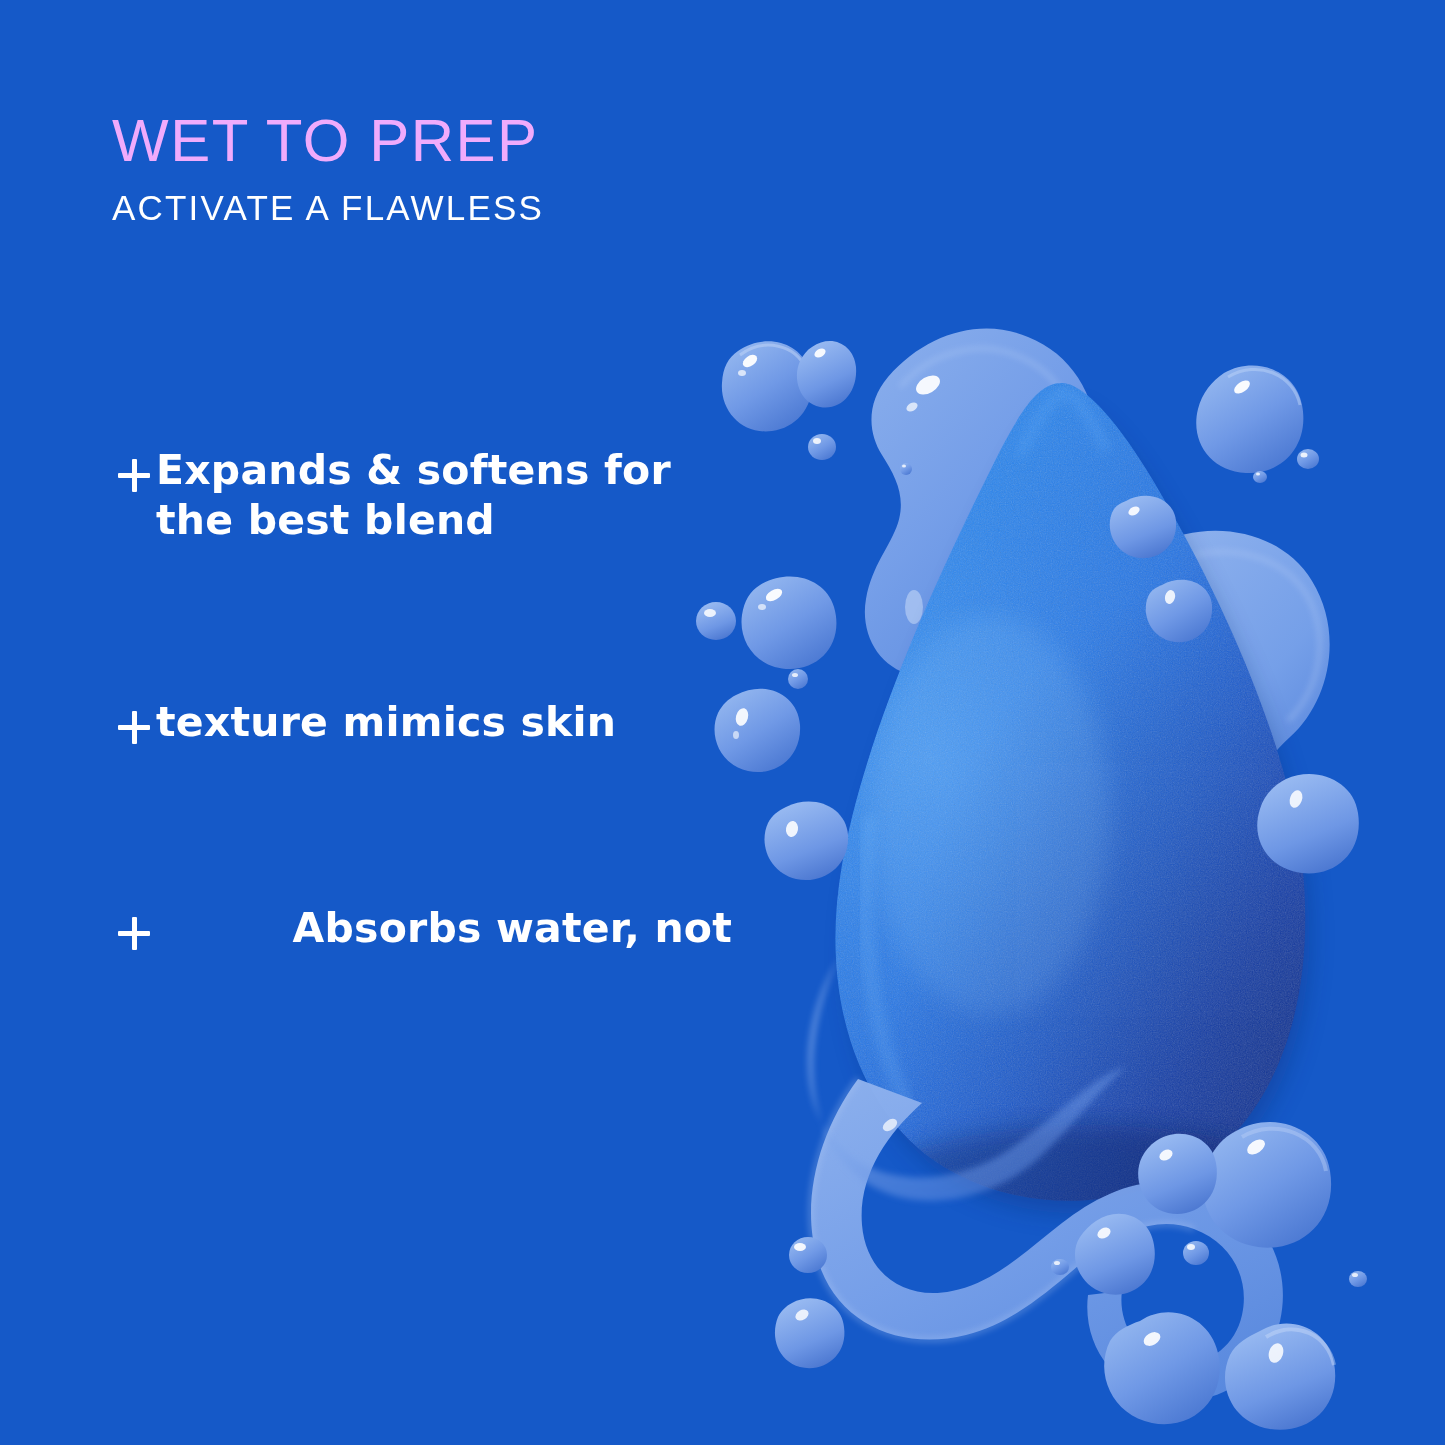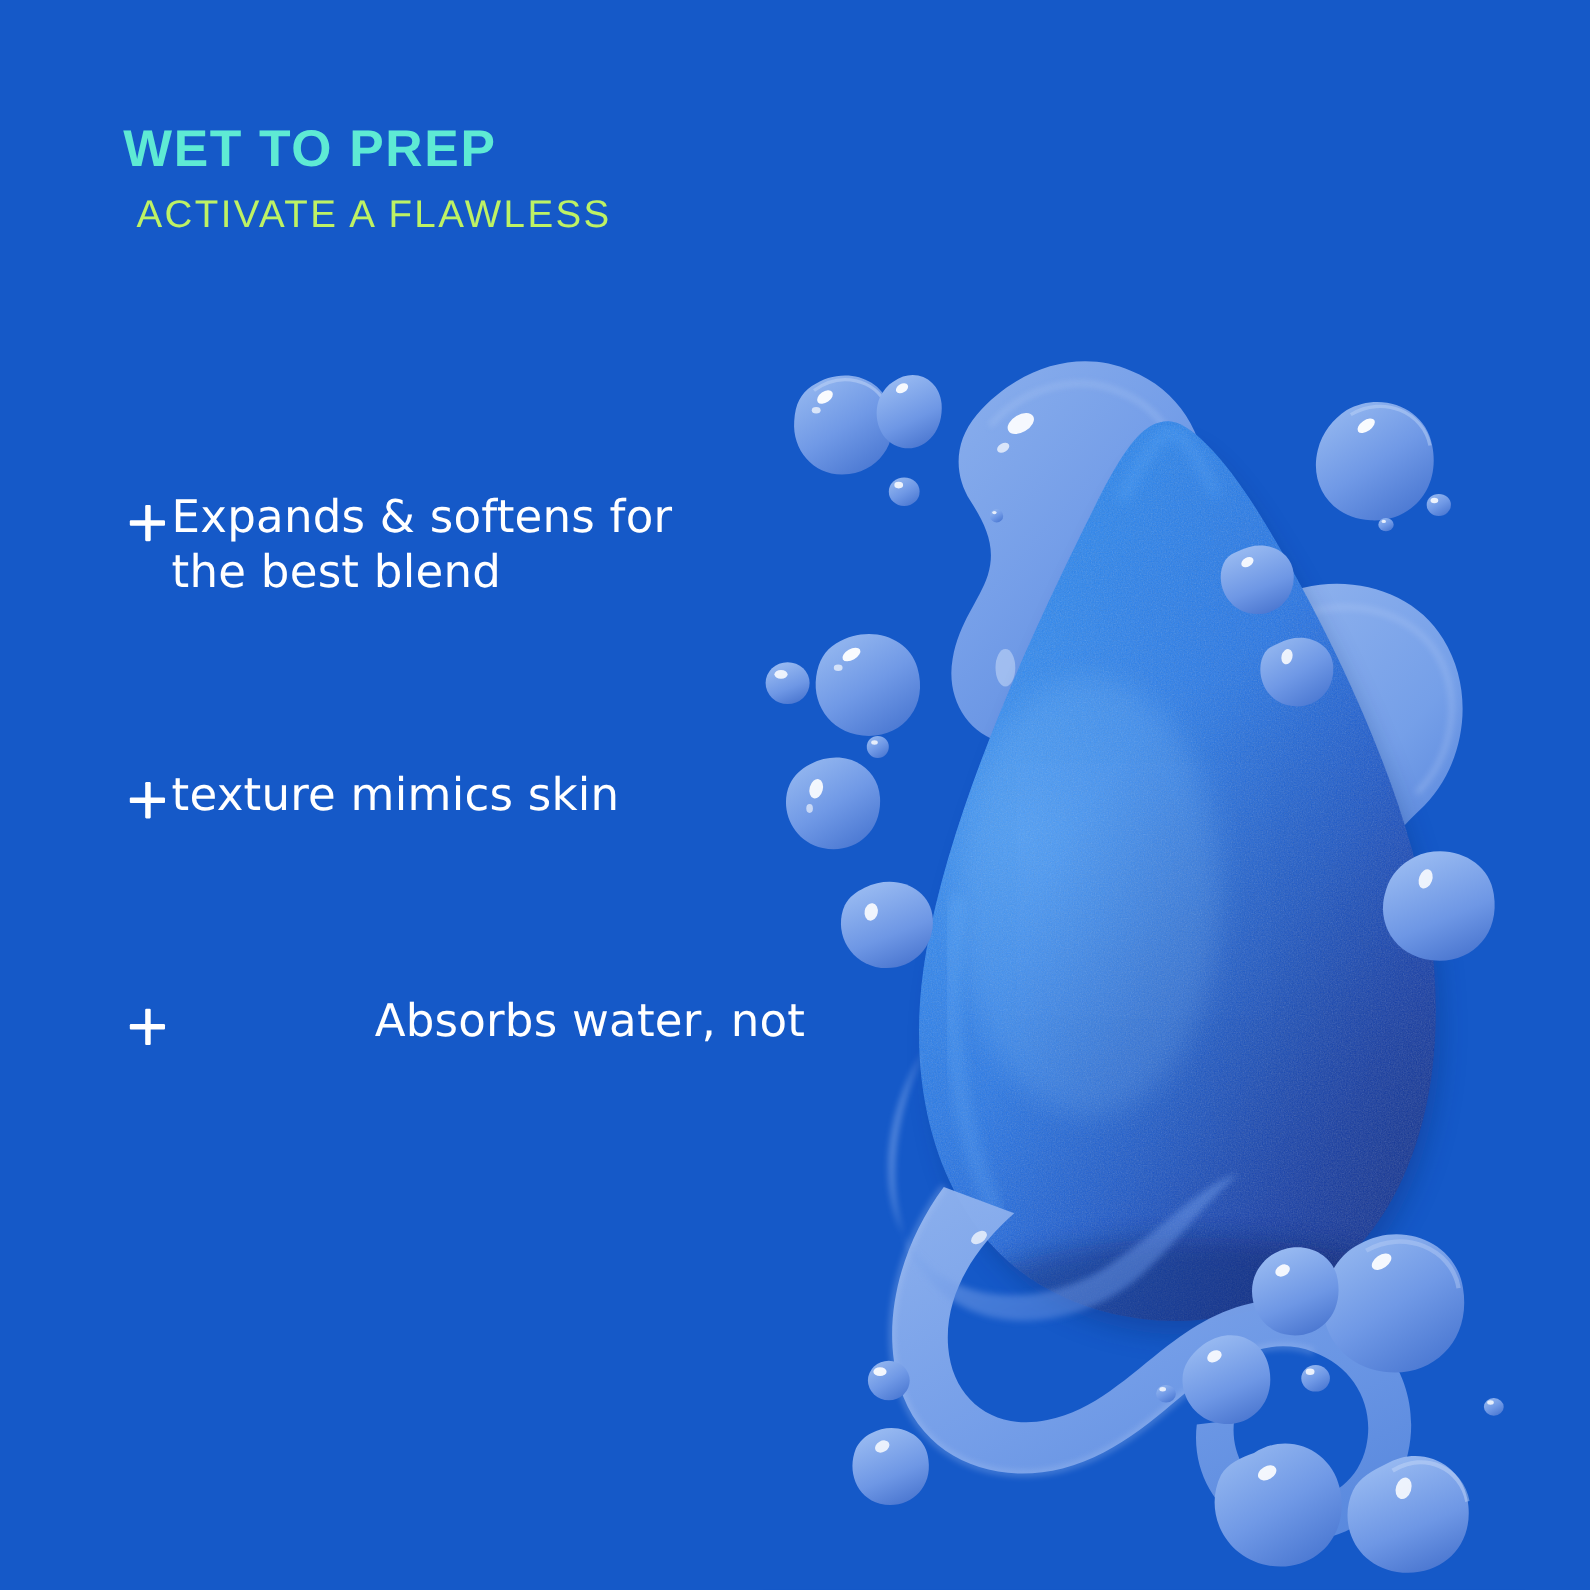--- a/index.html
+++ b/index.html
@@ -14,28 +14,28 @@
     background:#1559C8;overflow:hidden;
   }
 
   
   .text-col{
     position:absolute;left:0;top:0;width:740px;height:1445px;
     box-sizing:border-box;padding:112px 0 0 112px;
     z-index:40;
   }
   .headline{
-    font-size:47px;line-height:0.98;font-weight:700;
-    letter-spacing:1.5px;color:#5eead4;
+    font-size:60px;line-height:0.98;font-weight:400;
+    letter-spacing:1.5px;color:#f0abfc;
     margin:0 0 16px 0;white-space:nowrap;
     font-family:"Liberation Sans","DejaVu Sans",sans-serif;
   }
   .subhead{
     font-size:35px;line-height:1.18;font-weight:400;
-    letter-spacing:2.2px;color:#bef264;margin:12px;
+    letter-spacing:2.2px;color:#ffffff;margin:0;
     font-family:"Liberation Sans","DejaVu Sans",sans-serif;
   }
   .subhead span{display:block;}
 
   .bullets{
     position:absolute;left:112px;top:445px;width:620px;
   }
   .bullet{
     display:flex;align-items:flex-start;
     margin-bottom:152px;
@@ -44,21 +44,21 @@
   .plus{
     flex:0 0 auto;width:44px;
     position:relative;height:48px;margin-top:6px;
   }
   .plus::before,.plus::after{
     content:"";position:absolute;background:#FFFFFF;border-radius:1px;
   }
   .plus::before{left:6px;top:22px;width:32px;height:5px;}
   .plus::after{left:19.5px;top:8px;width:5px;height:33px;}
   .btext{
-    font-size:41px;line-height:1.22;font-weight:400;
+    font-size:41px;line-height:1.22;font-weight:700;
     color:#FFFFFF;letter-spacing:0.2px;
     font-family:"DejaVu Sans","Liberation Sans",sans-serif;
   }
   .btext span{display:block;}
 
   
   .photo{
     position:absolute;left:690px;top:255px;width:755px;height:1190px;
     z-index:10;
   }

